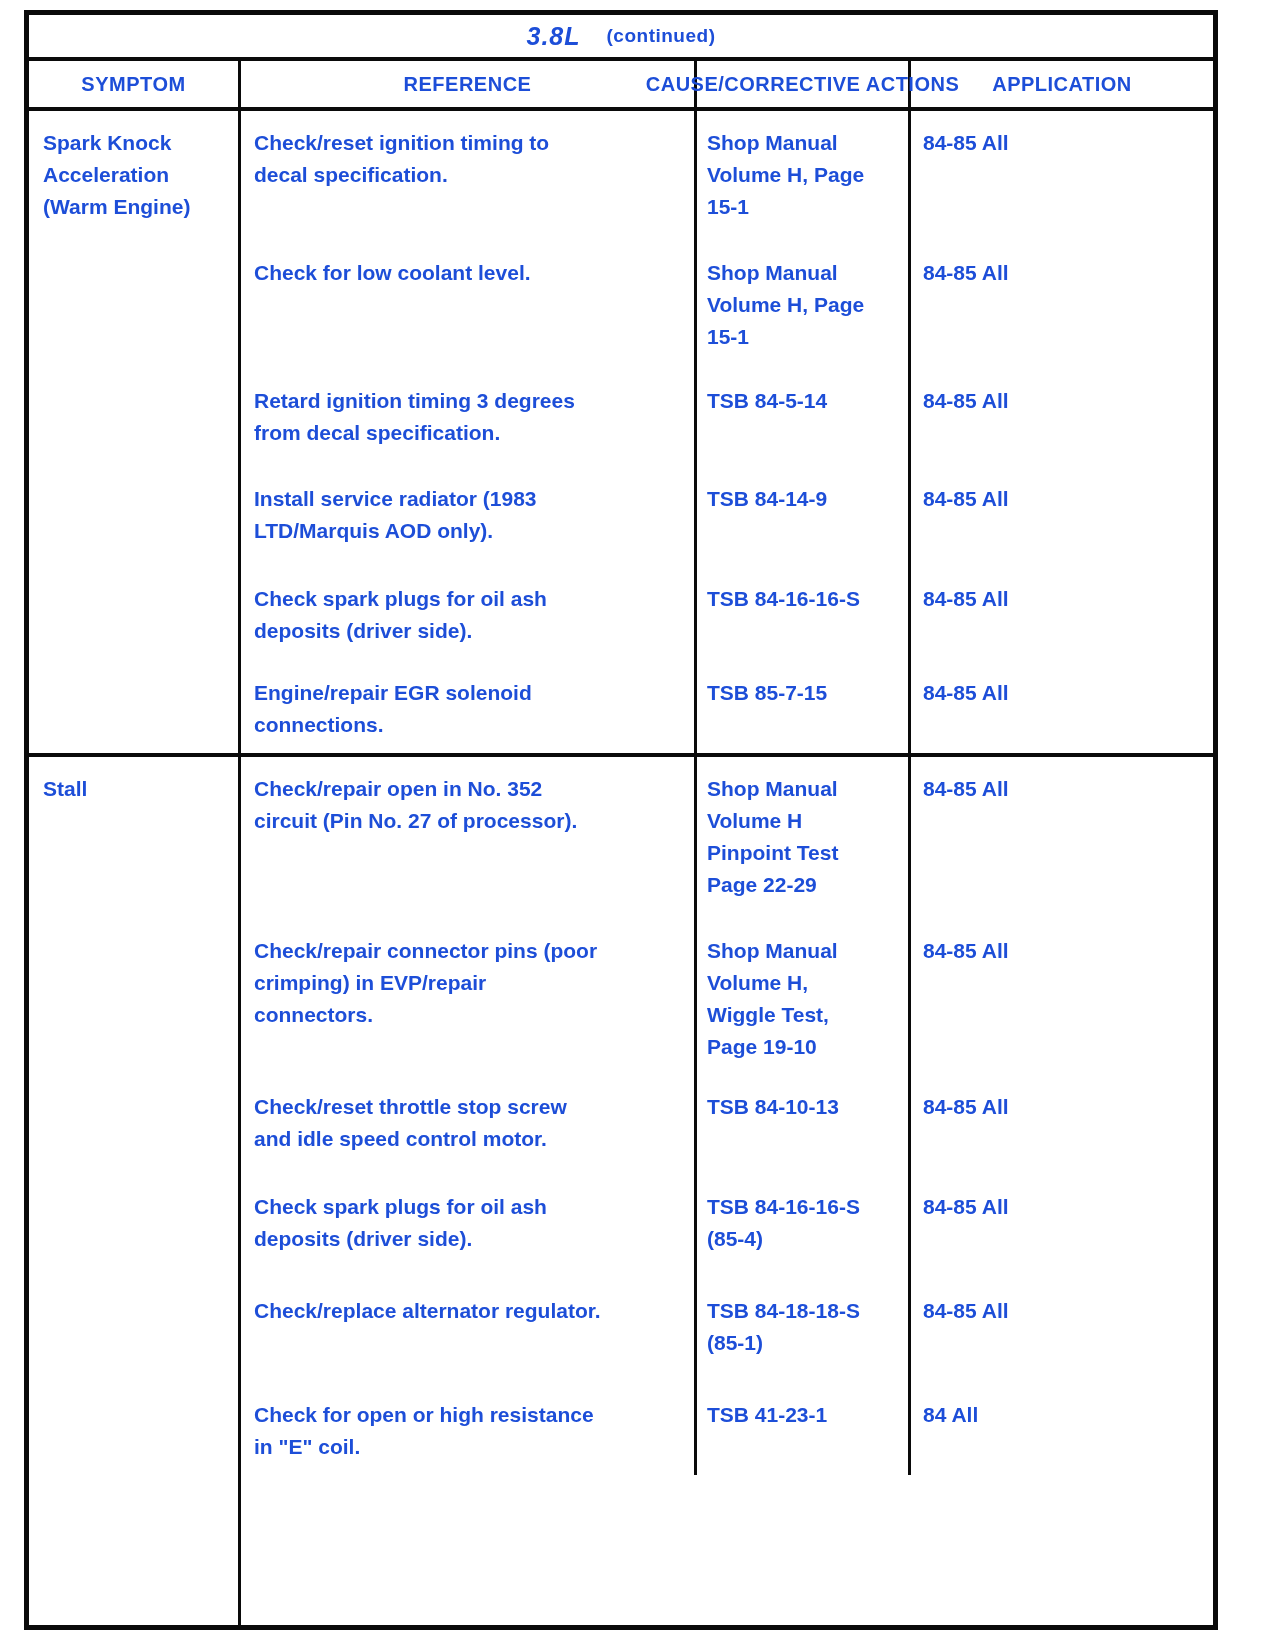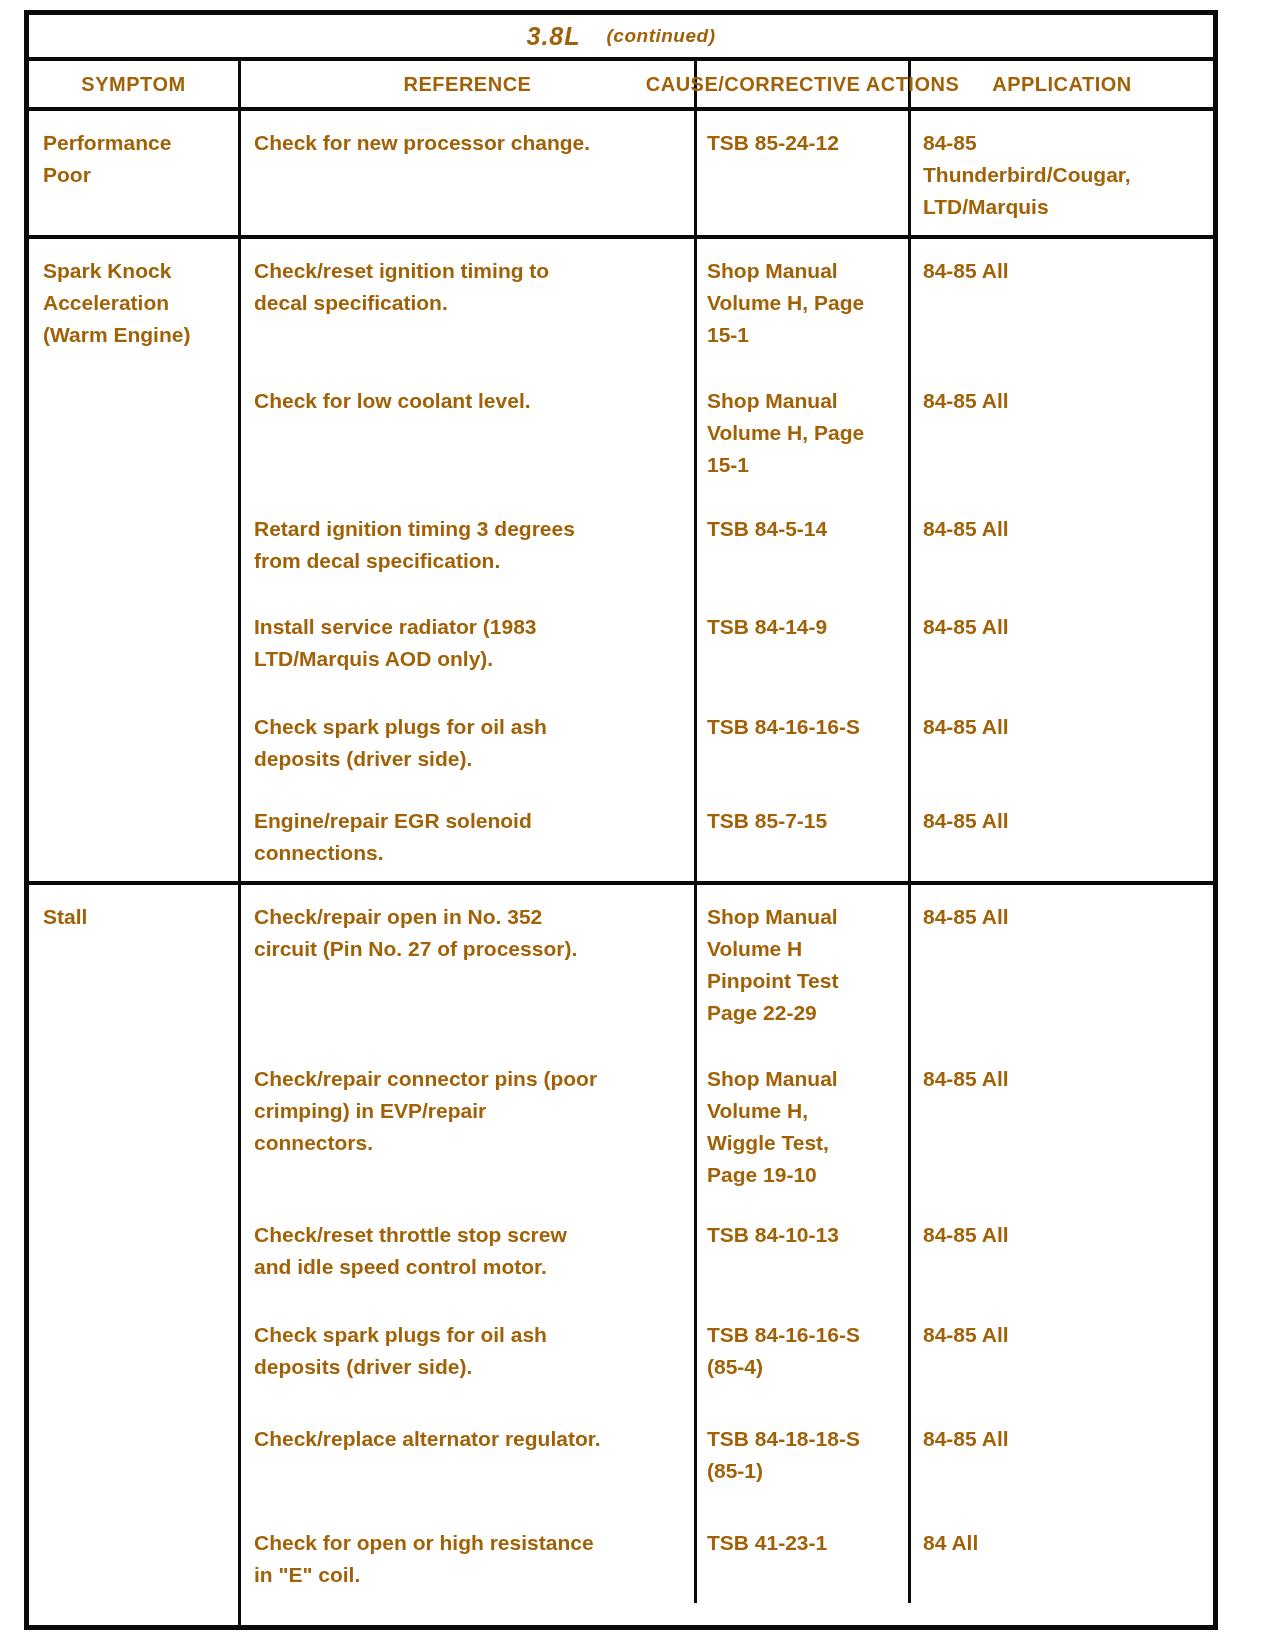--- a/index.html
+++ b/index.html
@@ -6,21 +6,21 @@
   html, body {
     width: 1280px;
     background: #ffffff;
     font-family: "Liberation Sans", sans-serif;
   }
   .page {
     width: 1240px;
     height: 1632px;
     background: #ffffff;
     padding: 10px 22px 2px 24px;
-    color: #a16207;
+    color: #1d4ed8;
   }
   .doc-table {
     width: 100%;
     height: 100%;
     border: 5px solid #0a0a0a;
     display: flex;
     flex-direction: column;
   }
   .title-band {
     height: 46px;
@@ -33,21 +33,20 @@
   .engine {
     font-style: italic;
     font-weight: bold;
     font-size: 25px;
     letter-spacing: 1px;
   }
   .continued {
     font-weight: bold;
     font-size: 19px;
     letter-spacing: 0.5px;
-    font-style: italic;
   }
   .head-row {
     display: grid;
     grid-template-columns: 212px 456px 214px 1fr;
     border-bottom: 4px solid #0a0a0a;
     height: 50px;
   }
   .hcell {
     display: flex;
     align-items: center;
@@ -103,31 +102,20 @@
       <span class="continued">(continued)</span>
     </div>
 
     <div class="head-row">
       <div class="hcell">SYMPTOM</div>
       <div class="hcell">REFERENCE</div>
       <div class="hcell">CAUSE/CORRECTIVE ACTIONS</div>
       <div class="hcell">APPLICATION</div>
     </div>
 
-    <div class="srow">
-      <div class="symptom-cell">Performance
-Poor</div>
-      <div class="entries fill">
-        <div class="cell cause" style="min-height:122px">Check for new processor change.</div>
-        <div class="cell ref">TSB 85-24-12</div>
-        <div class="cell app">84-85
-Thunderbird/Cougar,
-LTD/Marquis</div>
-      </div>
-    </div>
 
     <div class="srow">
       <div class="symptom-cell">Spark Knock
 Acceleration
 (Warm Engine)</div>
       <div class="entries fill">
         <div class="cell cause" style="min-height:130px">Check/reset ignition timing to
 decal specification.</div>
         <div class="cell ref">Shop Manual
 Volume H, Page

